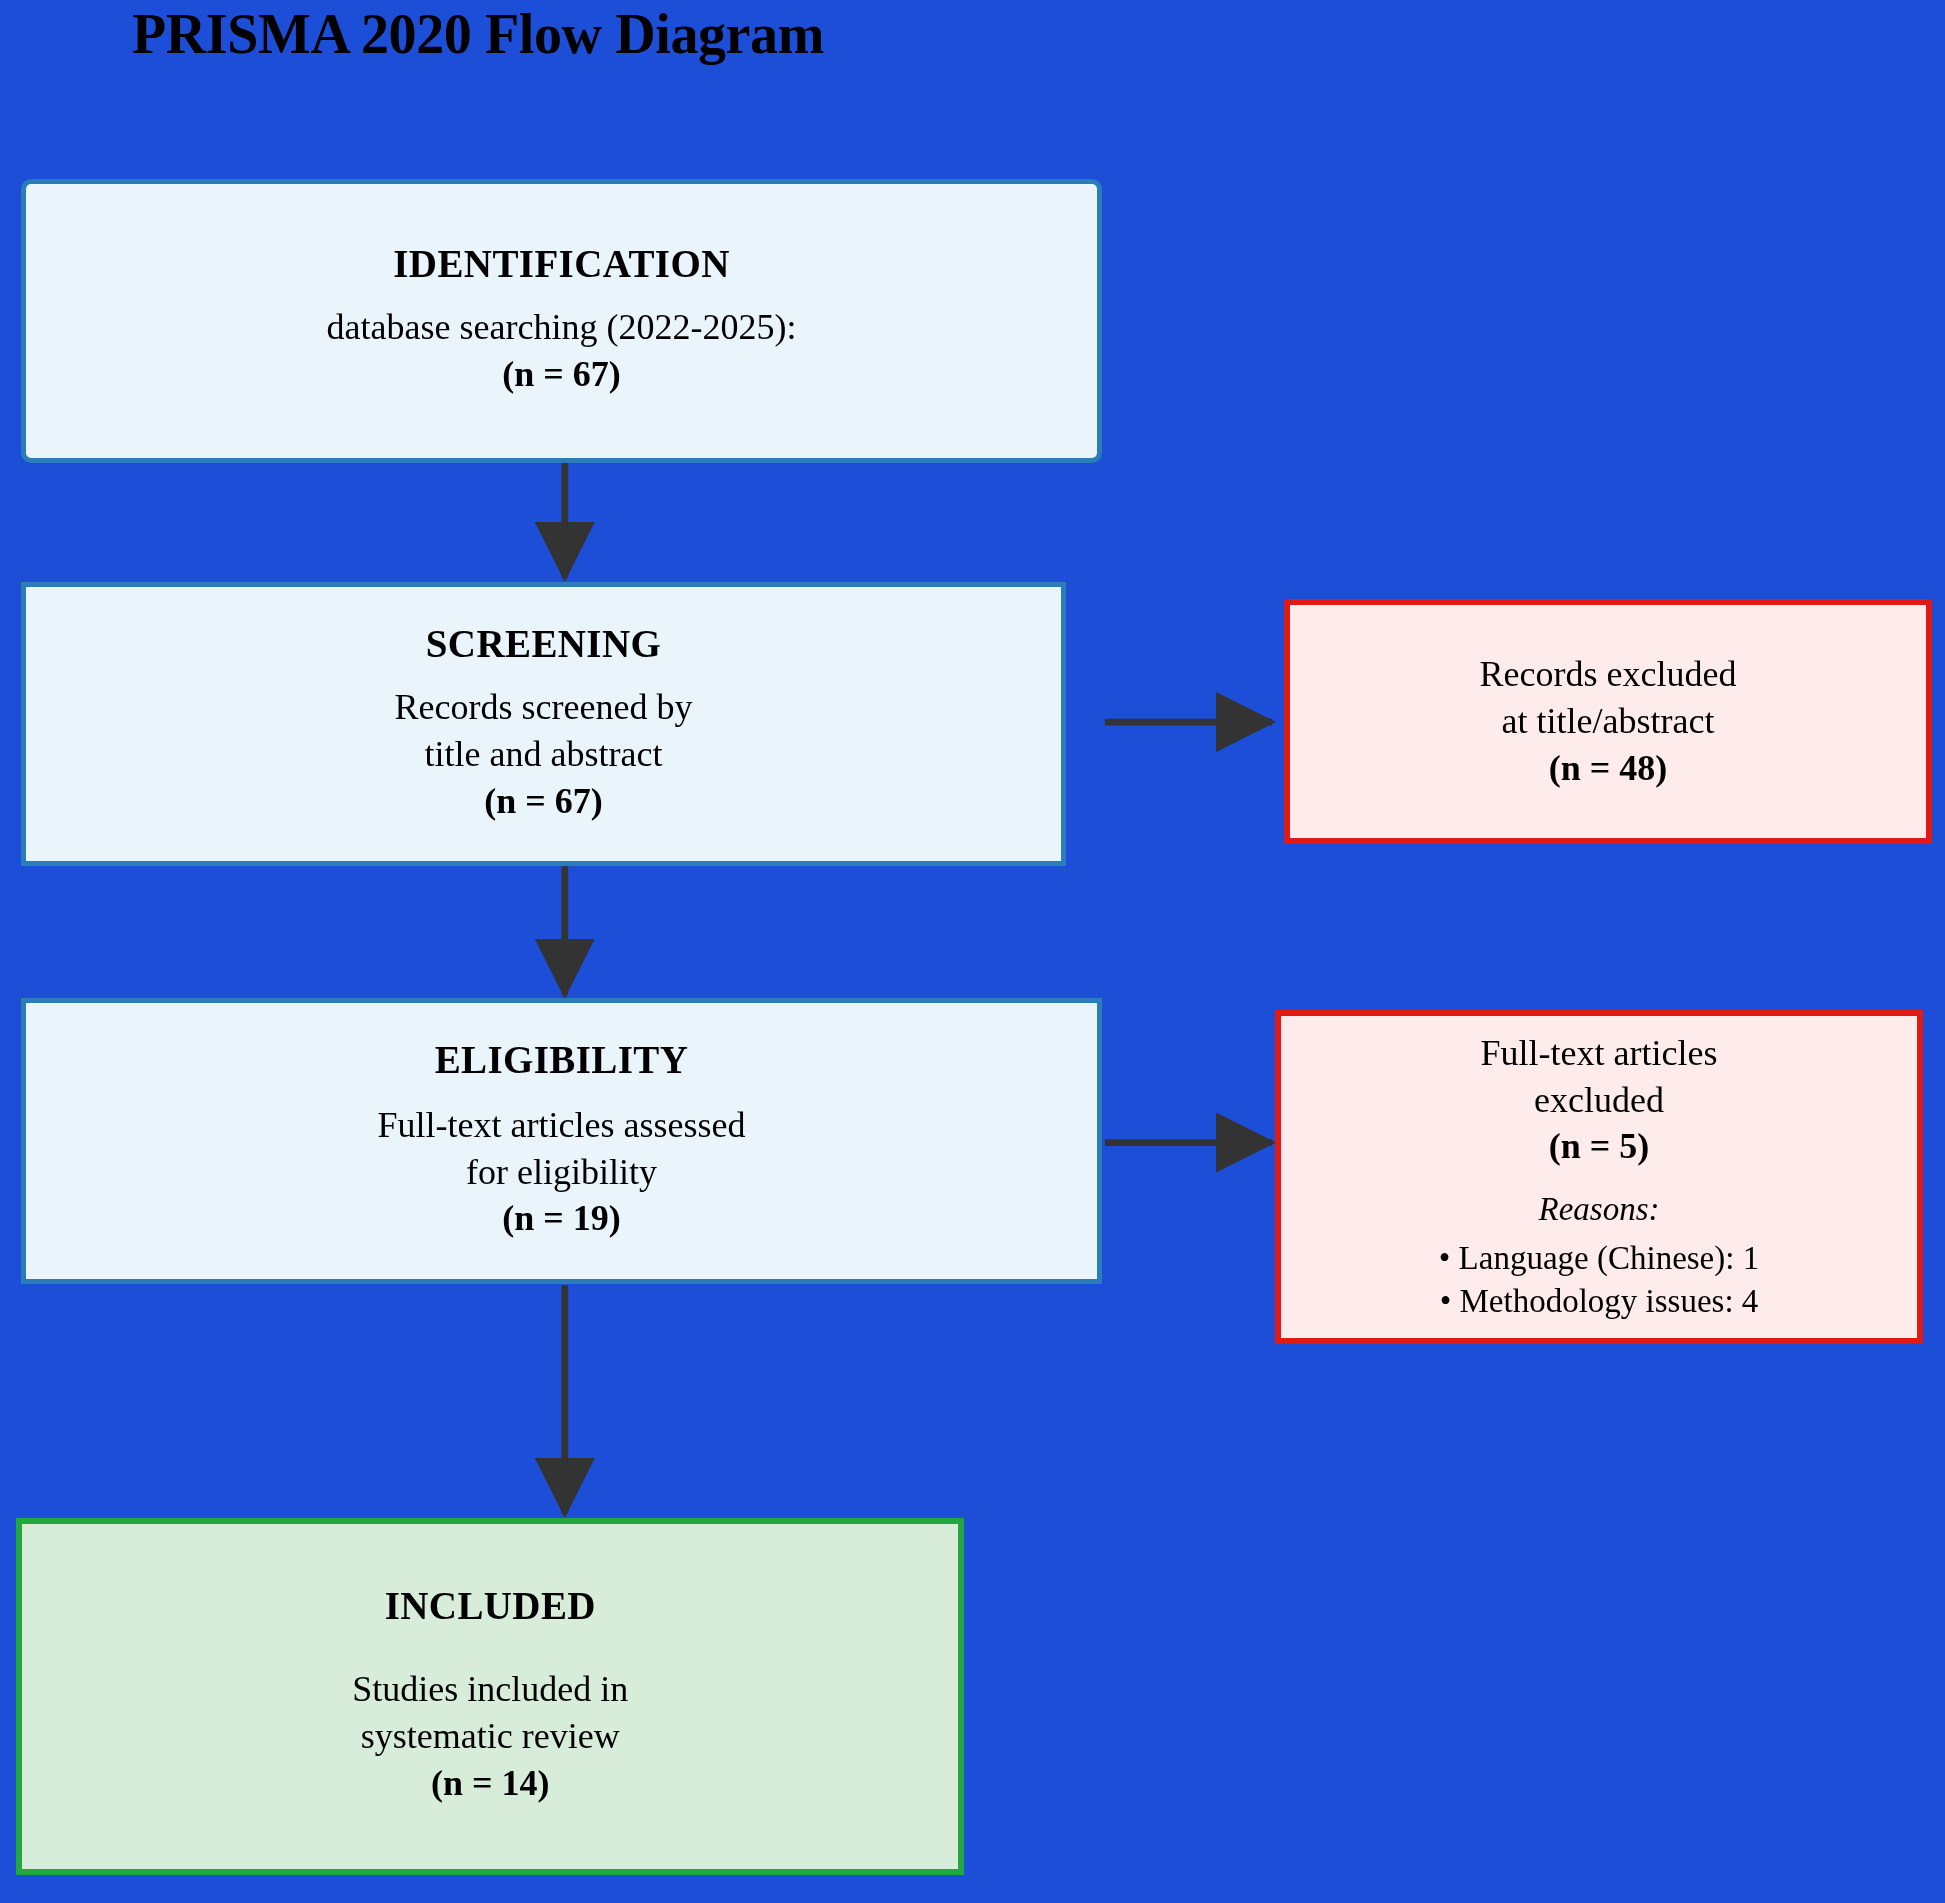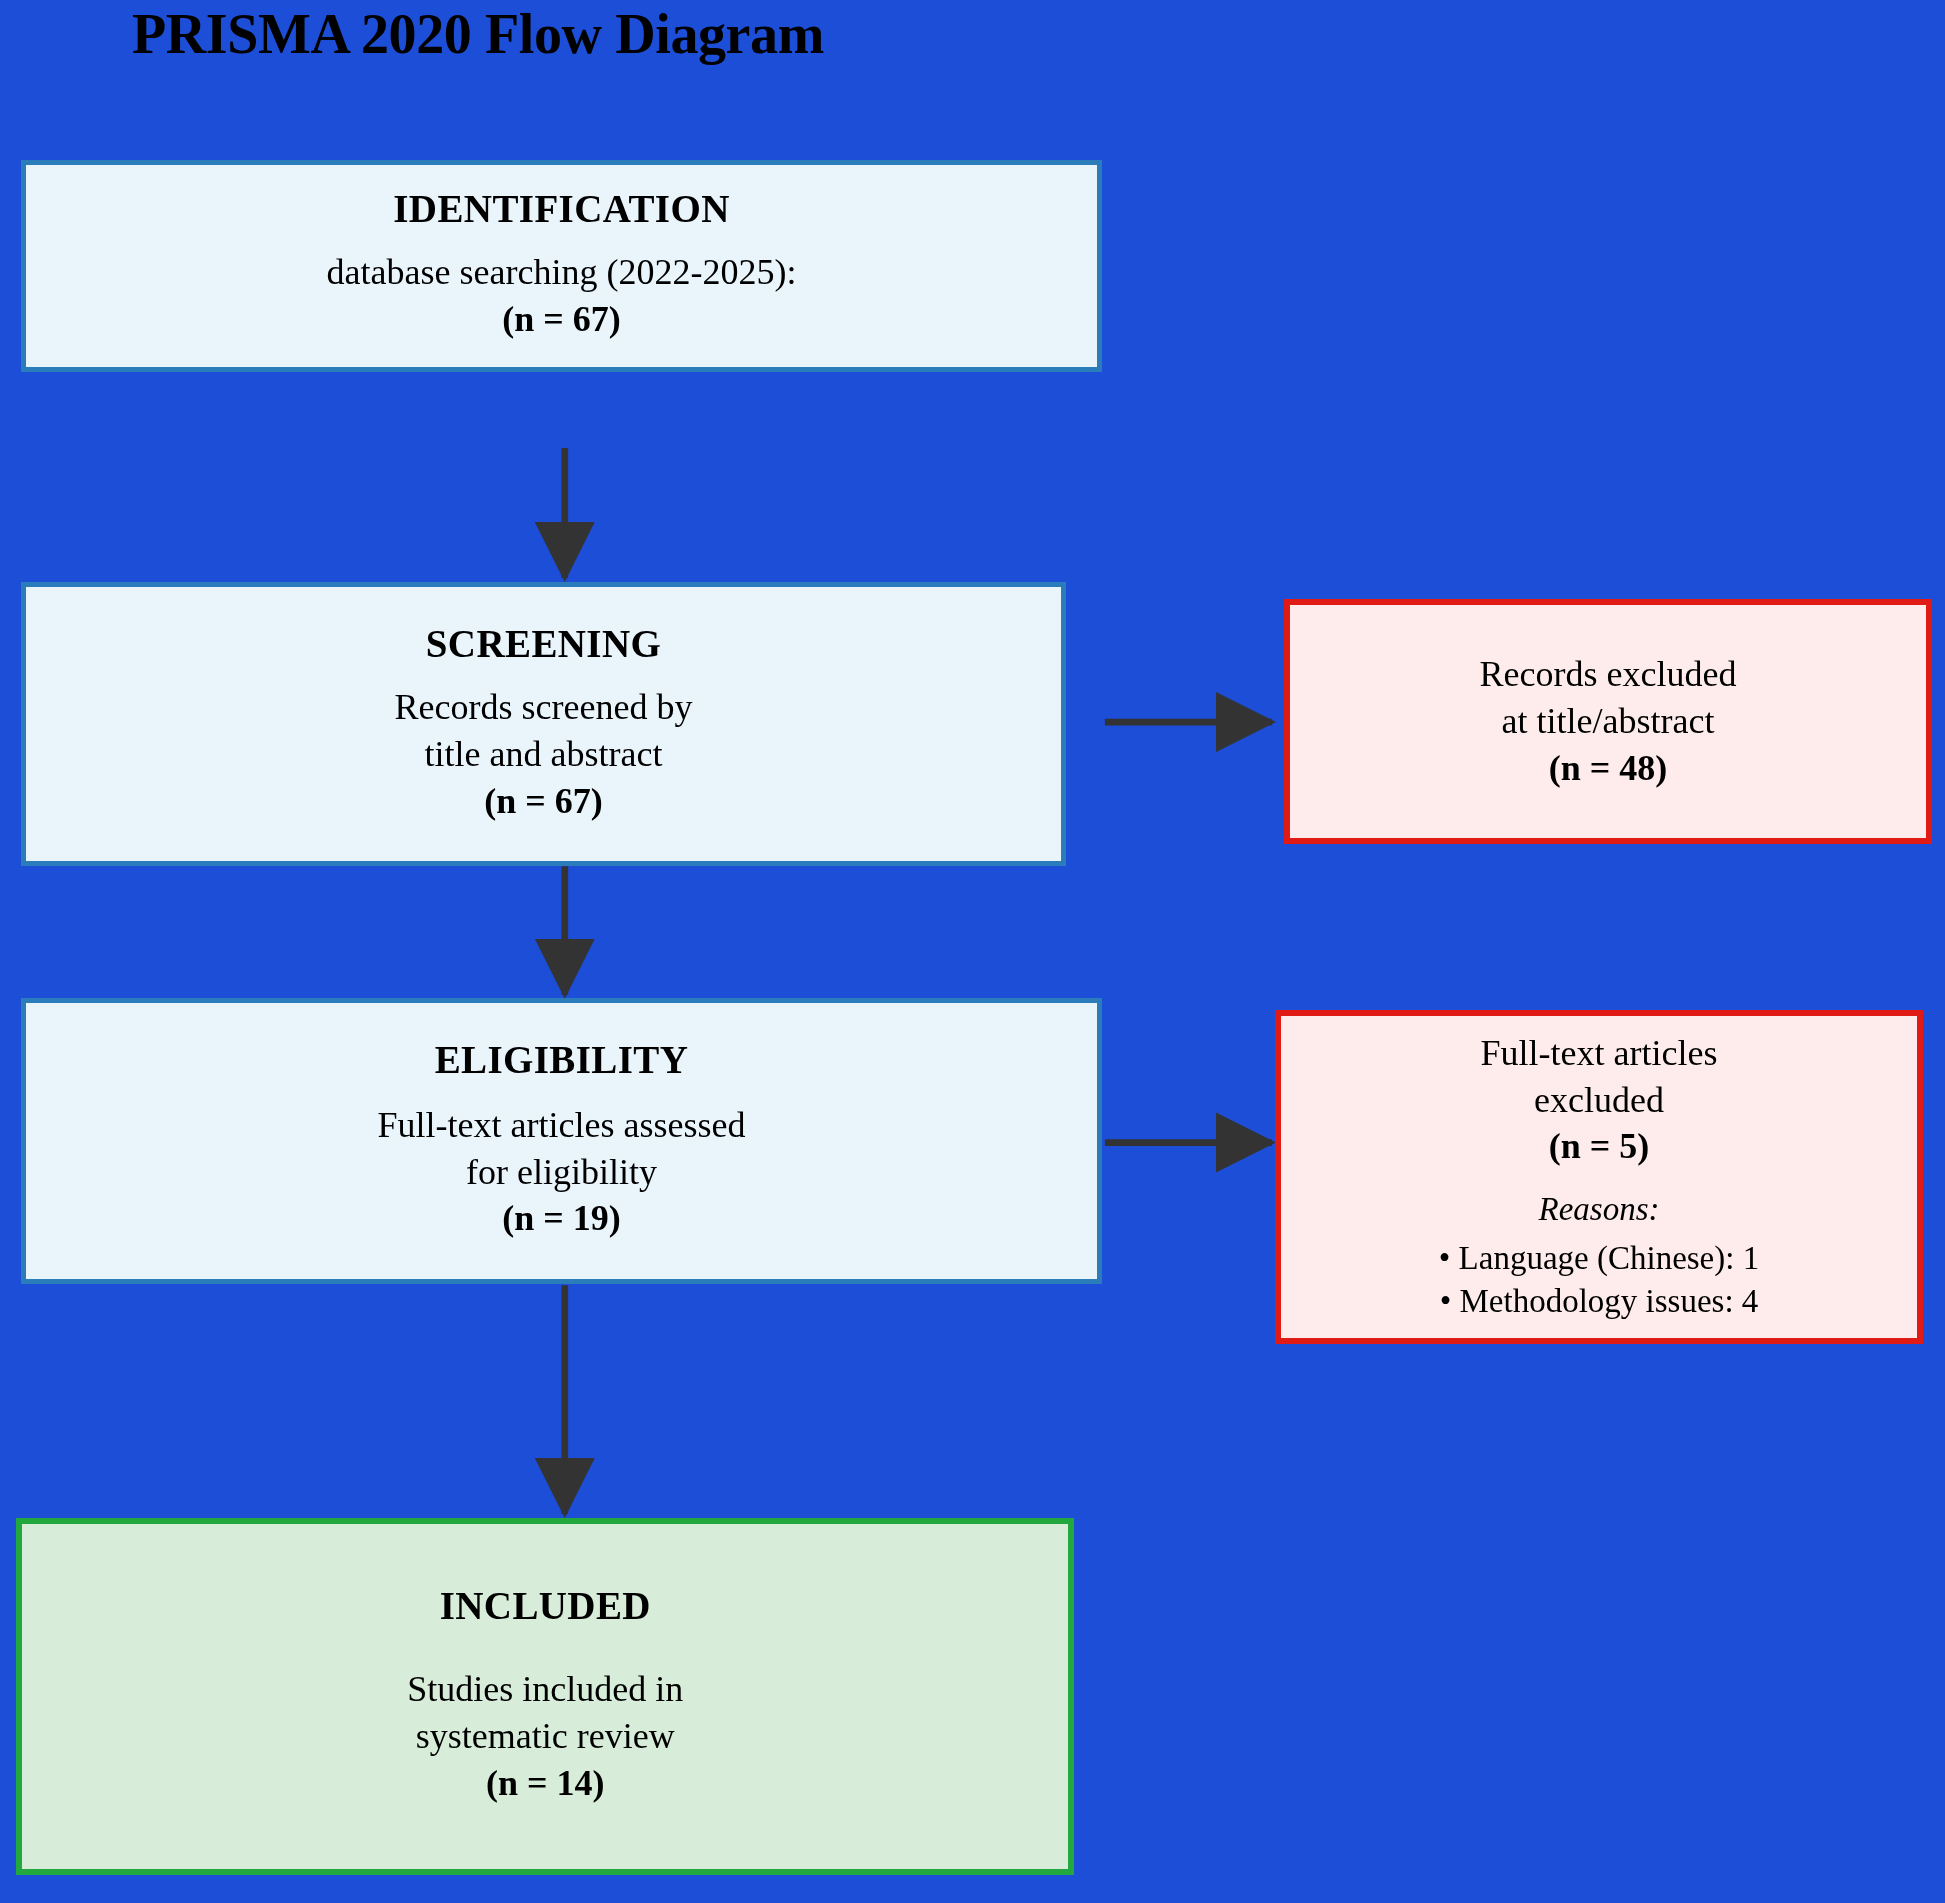--- a/index.html
+++ b/index.html
@@ -64,24 +64,24 @@
   .box-red {
     background: #fdeceb;
     border: 6.7px solid #e01b16;
   }
   .box-green {
     background: #d8ecda;
     border: 6.7px solid #22a83f;
   }
 
   
-  #box-identification { left: 21px;   top: 160px;  width: 1081px; height: 212px; }
+  #box-identification { left: 21px;   top: 179px;  width: 1081px; height: 284px; border-radius: 10px; }
   #box-screening     { left: 21px;   top: 582px;  width: 1045px; height: 284px; }
   #box-eligibility   { left: 21px;   top: 998px; width: 1081px; height: 286px; }
-  #box-included      { left: 16.3px;   top: 1518px; width: 1058px; height: 357px; }
+  #box-included      { left: 16.3px;   top: 1518px; width: 948px; height: 357px; }
   #box-excluded-screening  { left: 1275px; top: 599px;  width: 648px; height: 245px; margin-left: 9px; }
   #box-excluded-fulltext   { left: 1275px; top: 1010px; width: 648px; height: 334px; }
 
   
   #box-identification .stage-label { margin-bottom: 19.3px; }
   #box-screening .stage-label { margin-bottom: 19.3px; }
   #box-eligibility .stage-label { margin-bottom: 21px; }
   #box-included .stage-label { margin-bottom: 39px; }
 
   

